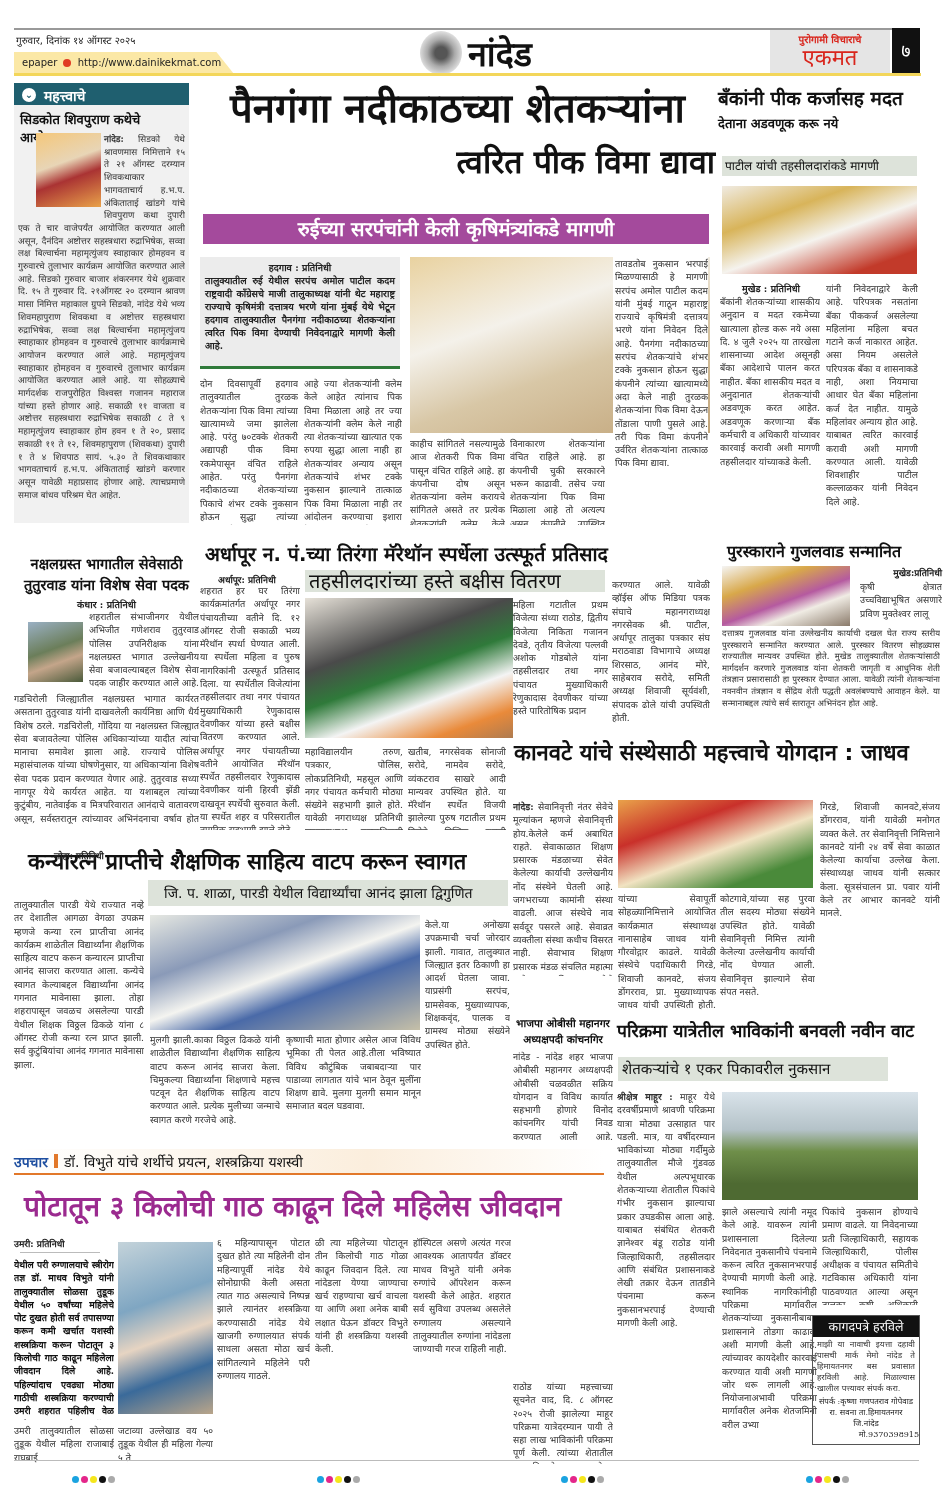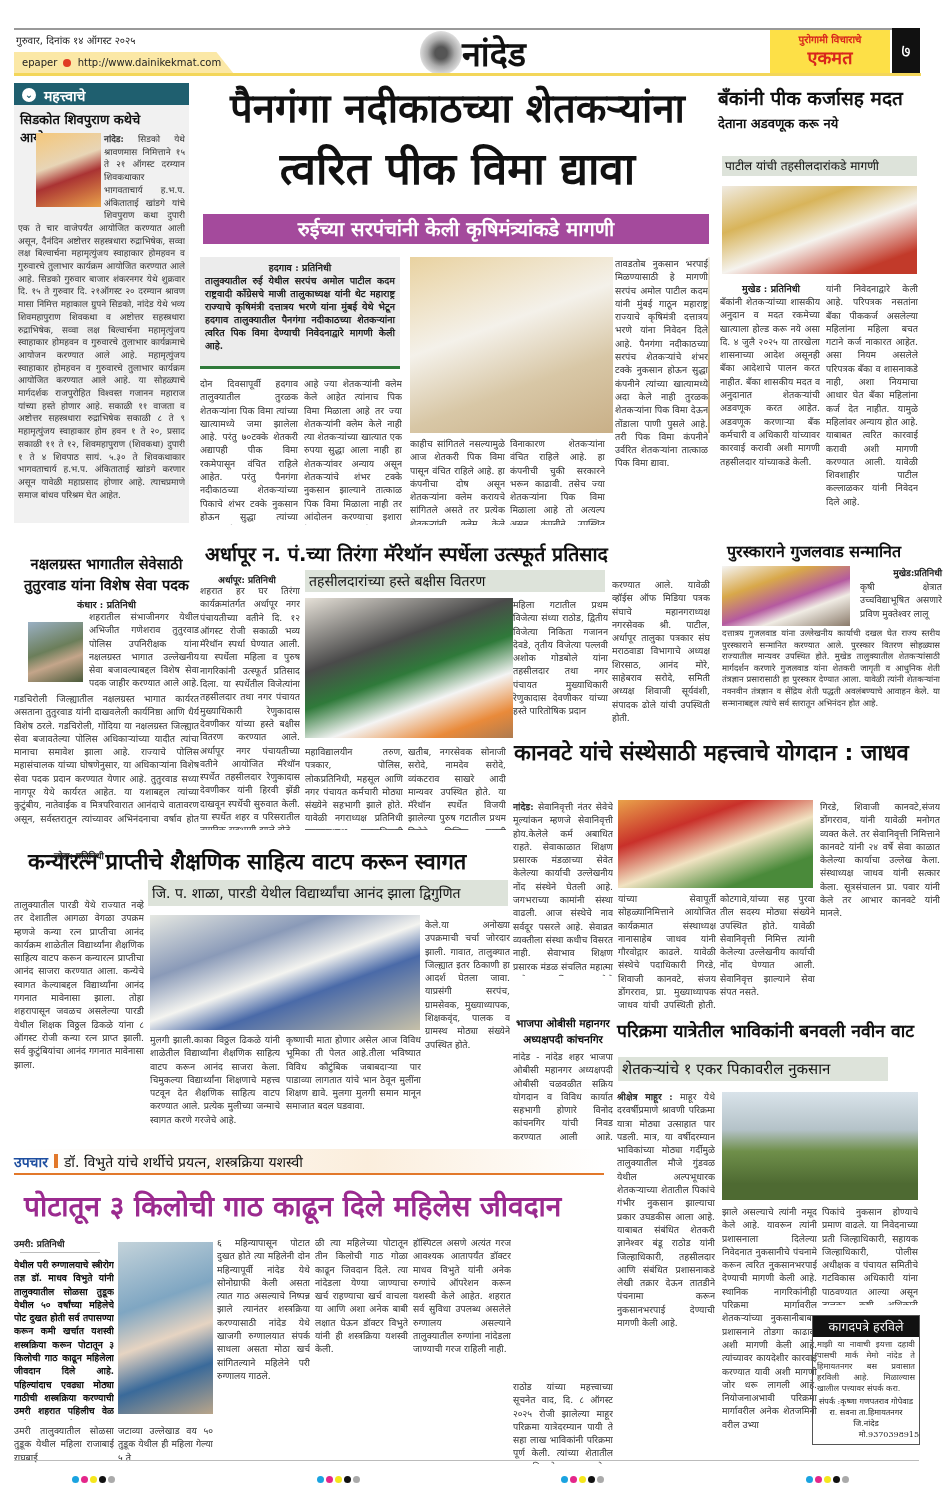--- a/index.html
+++ b/index.html
@@ -2,26 +2,26 @@
 <html><head>
 <meta charset="utf-8">
 <style>
   *{box-sizing:border-box;margin:0;padding:0}
   body{width:945px;height:1501px;background:#fff;font-family:"DejaVu Serif",serif;color:#222;position:relative;overflow:hidden}
   .abs{position:absolute}
   .topline{position:absolute;left:14px;right:32px;top:28px;height:2px;background:#999}
   .date{left:16px;top:33px;font-size:10px;font-family:"DejaVu Sans",sans-serif;color:#222}
   .epaper{left:14px;top:52px;width:220px;height:22px;background:#fbe8a6;font-family:"DejaVu Sans",sans-serif;font-size:10px;padding:5px 0 0 8px;clip-path:polygon(0 0,92% 0,100% 100%,0 100%)}
   .epaper .dot{display:inline-block;width:8px;height:8px;border-radius:50%;background:#e03b24;margin:0 3px;vertical-align:-1px}
-  .mast{left:420px;top:28px;width:140px;height:50px;display:flex;align-items:center;gap:0}
+  .mast{left:420px;top:28px;width:140px;height:50px;display:flex;align-items:center;gap:6px}
   .mast .logo{width:42px;height:44px;border-radius:50%;background:radial-gradient(circle,#555 20%,#aaa 45%,#ddd 70%)}
   .mast .title{font-family:"DejaVu Sans",sans-serif;font-weight:bold;font-size:34px;color:#111}
-  .brand{left:770px;top:30px;width:120px;height:44px;background:#fde047;text-align:center}
+  .brand{left:770px;top:30px;width:120px;height:44px;background:#e5e5e5;text-align:center}
   .brand .tag{font-size:10px;color:#d9251c;font-weight:bold;font-family:"DejaVu Sans",sans-serif;padding-top:2px}
-  .brand .name{font-size:18px;color:#d9251c;font-weight:bold;font-family:"DejaVu Sans",sans-serif;line-height:24px}
+  .brand .name{font-size:22px;color:#d9251c;font-weight:normal;font-family:"DejaVu Sans",sans-serif;line-height:24px}
   .pageno{left:892px;top:28px;width:28px;height:46px;background:#111;color:#fff;font-size:18px;text-align:center;padding-top:10px;font-family:"DejaVu Sans",sans-serif}
   .yellowline{left:14px;right:24px;top:73px;height:3px;background:#f3d65a}
 
   .col-text{font-size:9.2px;line-height:13.3px;text-align:justify;color:#333}
   .photo{background:linear-gradient(135deg,#c9b9a8,#8a7a6a 40%,#d8cfc4 70%,#a89888)}
   .hd{font-family:"DejaVu Sans",sans-serif;font-weight:bold;color:#111}
   .subbar{font-family:"DejaVu Sans",sans-serif;background:#dde3da;color:#111}
   .rule{background:#bbb;height:1px}
   .cmyk{display:flex;gap:2px}
   .cmyk span{width:7px;height:7px;border-radius:50%;display:block}
@@ -55,21 +55,21 @@
   <div class="hd" style="font-size:13px;padding:5px 6px 4px;color:#111">सिडकोत शिवपुराण कथेचे आयोजन</div>
   <div class="photo" style="position:absolute;left:22px;top:50px;width:65px;height:74px;background:linear-gradient(160deg,#f4c77a,#e8d5b6 40%,#a33 60%,#e9a24a)"></div>
   <div class="col-text" style="position:absolute;left:4px;top:50px;width:167px;height:386px;overflow:hidden;font-size:8.8px;line-height:12.7px">
     <div style="float:left;width:86px;height:78px"></div>
     <b>नांदेड:</b>
     <span>सिडको येथे श्रावणमास निमित्ताने १५ ते २१ ऑगस्ट दरम्यान शिवकथाकार भागवताचार्य ह.भ.प. अंकिताताई खांडगे यांचे शिवपुराण कथा दुपारी एक ते चार वाजेपर्यंत आयोजित करण्यात आली असून, दैनंदिन अष्टोत्तर सहस्त्रधारा रुद्राभिषेक, सव्वा लक्ष बिल्वार्चना महामृत्युंजय स्वाहाकार होमहवन व गुरुवारचे तुलाभार कार्यक्रम आयोजित करण्यात आले आहे. सिडको गुरुवार बाजार शंकरनगर येथे शुक्रवार दि. १५ ते गुरुवार दि. २१ऑगस्ट २० दरम्यान श्रावण मासा निमित्त महाकाल ग्रुपने सिडको, नांदेड येथे भव्य शिवमहापुराण शिवकथा व अष्टोत्तर सहस्त्रधारा रुद्राभिषेक, सव्वा लक्ष बिल्वार्चना महामृत्युंजय स्वाहाकार होमहवन व गुरुवारचे तुलाभार कार्यक्रमाचे आयोजन करण्यात आले आहे. महामृत्युंजय स्वाहाकार होमहवन व गुरुवारचे तुलाभार कार्यक्रम आयोजित करण्यात आले आहे. या सोहळ्याचे मार्गदर्शक राजपुरोहित विश्वस्त गजानन महाराज यांच्या हस्ते होणार आहे. सकाळी ११ वाजता व अष्टोत्तर सहस्त्रधारा रुद्राभिषेक सकाळी ८ ते ९ महामृत्युंजय स्वाहाकार होम हवन १ ते २०, प्रसाद सकाळी ११ ते १२, शिवमहापुराण (शिवकथा) दुपारी १ ते ४ शिवपाठ सायं. ५.३० ते शिवकथाकार भागवताचार्य ह.भ.प. अंकिताताई खांडगे करणार असून यावेळी महाप्रसाद होणार आहे. त्याचप्रमाणे समाज बांधव परिश्रम घेत आहेत.</span>
   </div>
 </div>
 
 <div class="abs hd" style="left:200px;top:84px;width:515px;text-align:center;font-size:40px;line-height:48px">पैनगंगा नदीकाठच्या शेतकऱ्यांना</div>
-<div class="abs hd" style="left:200px;top:145px;width:515px;text-align:center;font-size:44px;line-height:48px">त्वरित पीक विमा द्यावा</div>
+<div class="abs hd" style="left:200px;top:138px;width:515px;text-align:right;font-size:32px;line-height:48px">त्वरित पीक विमा द्यावा</div>
 <div class="abs" style="left:203px;top:214px;width:506px;height:30px;background:#a44a9c;color:#fff;font-family:'DejaVu Sans',sans-serif;font-weight:bold;font-size:20px;line-height:30px;text-align:center">रुईच्या सरपंचांनी केली कृषिमंत्र्यांकडे मागणी</div>
 
 <div class="abs" style="left:200px;top:257px;width:200px;height:110px;background:#ececec;padding:4px 5px">
   <div style="text-align:center;font-size:9.5px;font-weight:bold">हदगाव : प्रतिनिधी</div>
   <div class="col-text" style="font-size:9.5px;line-height:13px;font-weight:bold;color:#222">तालुक्यातील रुई येथील सरपंच अमोल पाटील कदम राष्ट्रवादी काँग्रेसचे माजी तालुकाध्यक्ष यांनी थेट महाराष्ट्र राज्याचे कृषिमंत्री दत्तात्रय भरणे यांना मुंबई येथे भेटून हदगाव तालुक्यातील पैनगंगा नदीकाठच्या शेतकऱ्यांना त्वरित पिक विमा देण्याची निवेदनाद्वारे मागणी केली आहे.</div>
 </div>
 <div class="abs" style="left:200px;top:366px;width:200px;height:3px;background:#2f7a3a"></div>
 <div class="abs photo" style="left:410px;top:257px;width:300px;height:176px;background:linear-gradient(160deg,#e9d2a0,#f4f1ea 35%,#d8c7a6 60%,#c2a57a)"></div>
 
 <div class="abs col-text" style="left:200px;top:377px;width:98px;height:148px;overflow:hidden">दोन दिवसापूर्वी हदगाव तालुक्यातील तुरळक शेतकऱ्यांना पिक विमा त्यांच्या खात्यामध्ये जमा झालेला आहे. परंतु ७०टक्के शेतकरी अद्यापही पीक विमा रकमेपासून वंचित राहिले आहेत. परंतु पैनगंगा नदीकाठच्या शेतकऱ्यांच्या पिकाचे शंभर टक्के नुकसान होऊन सुद्धा त्यांच्या खात्यामध्ये एक रुपया सुद्धा आला नसल्यामुळे शेतकऱ्यांच्या मनात संभ्रम निर्माण होत आहे.</div>
@@ -88,21 +88,21 @@
 
 <div class="abs hd" style="left:14px;top:553px;width:185px;text-align:center;font-size:14.5px">नक्षलग्रस्त भागातील सेवेसाठी</div>
 <div class="abs hd" style="left:14px;top:574px;width:185px;text-align:center;font-size:14.5px">तुतुरवाड यांना विशेष सेवा पदक</div>
 <div class="abs" style="left:14px;top:598px;width:185px;text-align:center;font-size:9.5px;font-weight:bold">कंधार : प्रतिनिधी</div>
 <div class="abs photo" style="left:28px;top:622px;width:55px;height:60px;background:linear-gradient(160deg,#9ab0c4,#6b7e5a 45%,#c4a58a 65%,#4a5a3a)"></div>
 <div class="abs col-text" style="left:14px;top:610px;width:185px;height:82px;overflow:hidden;padding-left:75px">शहरातील संभाजीनगर येथील अभिजीत गणेशराव तुतुरवाड पोलिस उपनिरीक्षक यांना नक्षलग्रस्त भागात उल्लेखनीय सेवा बजावल्याबद्दल विशेष सेवा पदक जाहीर करण्यात आले आहे.</div>
 <div class="abs col-text" style="left:14px;top:692px;width:185px;height:132px;overflow:hidden">गडचिरोली जिल्ह्यातील नक्षलग्रस्त भागात कार्यरत असताना तुतुरवाड यांनी दाखवलेली कार्यनिष्ठा आणि धैर्य विशेष ठरले. गडचिरोली, गोंदिया या नक्षलग्रस्त जिल्ह्यात सेवा बजावतेल्या पोलिस अधिकाऱ्यांच्या यादीत त्यांचा मानाचा समावेश झाला आहे. राज्याचे पोलिस महासंचालक यांच्या घोषणेनुसार, या अधिकाऱ्यांना विशेष सेवा पदक प्रदान करण्यात येणार आहे. तुतुरवाड सध्या नागपूर येथे कार्यरत आहेत. या यशाबद्दल त्यांच्या कुटुंबीय, नातेवाईक व मित्रपरिवारात आनंदाचे वातावरण असून, सर्वस्तरातून त्यांच्यावर अभिनंदनाचा वर्षाव होत आहे.</div>
 
 <div class="abs hd" style="left:205px;top:540px;width:500px;font-size:19.5px;white-space:nowrap">अर्धापूर न. पं.च्या तिरंगा मॅरेथॉन स्पर्धेला उत्स्फूर्त प्रतिसाद</div>
 <div class="abs" style="left:218px;top:573px;font-size:9px;font-weight:bold">अर्धापूर: प्रतिनिधी</div>
-<div class="abs subbar" style="left:305px;top:570px;width:300px;height:22px;font-size:14px;line-height:22px;padding-left:4px">तहसीलदारांच्या हस्ते बक्षीस वितरण</div>
+<div class="abs subbar" style="left:305px;top:570px;width:300px;height:22px;font-size:20px;line-height:22px;padding-left:4px">तहसीलदारांच्या हस्ते बक्षीस वितरण</div>
 <div class="abs col-text" style="left:200px;top:584px;width:100px;height:246px;overflow:hidden">शहरात हर घर तिरंगा कार्यक्रमांतर्गत अर्धापूर नगर पंचायतीच्या वतीने दि. १२ ऑगस्ट रोजी सकाळी भव्य मॅरेथॉन स्पर्धा घेण्यात आली. या स्पर्धेला महिला व पुरुष नागरिकांनी उत्स्फूर्त प्रतिसाद दिला. या स्पर्धेतील विजेत्यांना तहसीलदार तथा नगर पंचायत मुख्याधिकारी रेणुकादास देवणीकर यांच्या हस्ते बक्षीस वितरण करण्यात आले. अर्धापूर नगर पंचायतीच्या वतीने आयोजित मॅरेथॉन स्पर्धेत तहसीलदार रेणुकादास देवणीकर यांनी हिरवी झेंडी दाखवून स्पर्धेची सुरुवात केली. या स्पर्धेत शहर व परिसरातील नागरिक सहभागी झाले होते.</div>
 <div class="abs photo" style="left:305px;top:598px;width:300px;height:140px;background:linear-gradient(160deg,#e6e1d8,#4a4a4a 30%,#2f7a3a 45%,#f4f4f4 60%,#e98a3a 75%,#6a6a6a)"></div>
 <div class="abs col-text" style="left:305px;top:745px;width:98px;height:85px;overflow:hidden">महाविद्यालयीन तरुण, पत्रकार, पोलिस, लोकप्रतिनिधी, महसूल आणि नगर पंचायत कर्मचारी मोठ्या संख्येने सहभागी झाले होते. यावेळी नगराध्यक्ष प्रतिनिधी उपनगराध्यक्ष मुख्याधिकारी यांच्या उपस्थितीत हा कार्यक्रम पार पडला. महिला गटातून प्रथम क्रमांक पटकावला.</div>
 <div class="abs col-text" style="left:408px;top:745px;width:98px;height:85px;overflow:hidden">खतीब, नगरसेवक सोनाजी सरोदे, नामदेव सरोदे, व्यंकटराव साखरे आदी मान्यवर उपस्थित होते. या मॅरेथॉन स्पर्धेत विजयी झालेल्या पुरुष गटातील प्रथम विजेते निखिल रावजी घोडेकर, द्वितीय विजेते प्रवीण नरवाडे, तृतीय विजेते रामदास गाडगे आणि</div>
 <div class="abs col-text" style="left:513px;top:598px;width:95px;height:172px;overflow:hidden;background:#fff">महिला गटातील प्रथम विजेत्या संध्या राठोड, द्वितीय विजेत्या निकिता गजानन देवडे, तृतीय विजेत्या पल्लवी अशोक गोडबोले यांना तहसीलदार तथा नगर पंचायत मुख्याधिकारी रेणुकादास देवणीकर यांच्या हस्ते पारितोषिक प्रदान</div>
 <div class="abs col-text" style="left:612px;top:578px;width:98px;height:190px;overflow:hidden">करण्यात आले. यावेळी व्हॉईस ऑफ मिडिया पत्रक संघाचे महानगराध्यक्ष नगरसेवक श्री. पाटील, अर्धापूर तालुका पत्रकार संघ मराठवाडा विभागाचे अध्यक्ष शिरसाठ, आनंद मोरे, साहेबराव सरोदे, समिती अध्यक्ष शिवाजी सूर्यवंशी, संपादक ढोले यांची उपस्थिती होती.</div>
 
 <div class="abs hd" style="left:727px;top:540px;width:215px;font-size:16px">पुरस्काराने गुजलवाड सन्मानित</div>
 <div class="abs photo" style="left:722px;top:566px;width:128px;height:60px;background:linear-gradient(160deg,#f5f5f5,#d8a84a 30%,#b55aa0 55%,#f0ece4 70%,#8a7a6a)"></div>
 <div class="abs" style="left:860px;top:566px;width:82px;font-size:9px;font-weight:bold;text-align:right">मुखेड:प्रतिनिधी</div>
@@ -113,21 +113,21 @@
 <div class="abs col-text" style="left:513px;top:800px;width:100px;height:176px;overflow:hidden">
   <b>नांदेड:</b>
   <span>सेवानिवृत्ती नंतर सेवेचे मूल्यांकन म्हणजे सेवानिवृत्ती होय.केलेले कर्म अबाधित राहते. सेवाकाळात शिक्षण प्रसारक मंडळाच्या सेवेत केलेल्या कार्याची उल्लेखनीय नोंद संस्थेने घेतली आहे. जगभराच्या कामांनी संस्था वाढली. आज संस्थेचे नाव सर्वदूर पसरले आहे. सेवाव्रत व्यक्तीला संस्था कधीच विसरत नाही. सेवाभाव शिक्षण प्रसारक मंडळ संचलित महात्मा फुले प्राथमिक शाळेचे मुख्याध्यापक संजय कानवटे.</span>
 </div>
 <div class="abs photo" style="left:618px;top:800px;width:195px;height:88px;background:linear-gradient(160deg,#e9a24a,#c9302a 30%,#f1e3c2 55%,#4a8a3a 80%)"></div>
 <div class="abs col-text" style="left:618px;top:892px;width:98px;height:120px;overflow:hidden">यांच्या सेवापूर्ती सोहळ्यानिमित्ताने आयोजित कार्यक्रमात संस्थाध्यक्ष नानासाहेब जाधव यांनी गौरवोद्गार काढले. यावेळी संस्थेचे पदाधिकारी गिरडे, शिवाजी कानवटे, संजय डोंगरराव, प्रा. मुख्याध्यापक जाधव यांची उपस्थिती होती. स्नेहा पवार, प्रवीण कानवटे, मुख्याध्यापक कोटगावी उपस्थित होते.</div>
 <div class="abs col-text" style="left:720px;top:892px;width:95px;height:120px;overflow:hidden">कोटगावे,यांच्या सह पुरवा तील सदस्य मोठ्या संख्येने उपस्थित होते. यावेळी सेवानिवृत्ती निमित्त त्यांनी केलेल्या उल्लेखनीय कार्याची नोंद घेण्यात आली. सेवानिवृत्त झाल्याने सेवा संपत नसते.</div>
 <div class="abs col-text" style="left:820px;top:800px;width:120px;height:210px;overflow:hidden">गिरडे, शिवाजी कानवटे,संजय डोंगरराव, यांनी यावेळी मनोगत व्यक्त केले. तर सेवानिवृत्ती निमित्ताने कानवटे यांनी २४ वर्षे सेवा काळात केलेल्या कार्याचा उल्लेख केला. संस्थाध्यक्ष जाधव यांनी सत्कार केला. सूत्रसंचालन प्रा. पवार यांनी केले तर आभार कानवटे यांनी मानले.</div>
 
 <div class="abs hd" style="left:28px;top:845px;width:480px;font-size:22px;white-space:nowrap">कन्यारत्न प्राप्तीचे शैक्षणिक साहित्य वाटप करून स्वागत</div>
-<div class="abs subbar" style="left:148px;top:880px;width:360px;height:26px;font-size:14px;line-height:26px;padding-left:4px">जि. प. शाळा, पारडी येथील विद्यार्थ्यांचा आनंद झाला द्विगुणित</div>
+<div class="abs subbar" style="left:148px;top:880px;width:360px;height:26px;font-size:14px;line-height:26px;padding-left:16px">जि. प. शाळा, पारडी येथील विद्यार्थ्यांचा आनंद झाला द्विगुणित</div>
 <div class="abs" style="left:14px;top:849px;width:130px;text-align:center;font-size:9px;font-weight:bold">लोहा: प्रतिनिधी</div>
 <div class="abs col-text" style="left:14px;top:898px;width:130px;height:242px;overflow:hidden">तालुक्यातील पारडी येथे राज्यात नव्हे तर देशातील आगळा वेगळा उपक्रम म्हणजे कन्या रत्न प्राप्तीचा आनंद कार्यक्रम शाळेतील विद्यार्थ्यांना शैक्षणिक साहित्य वाटप करून कन्यारत्न प्राप्तीचा आनंद साजरा करण्यात आला. कन्येचे स्वागत केल्याबद्दल विद्यार्थ्यांना आनंद गगनात मावेनासा झाला. तोहा शहरापासून जवळच असलेल्या पारडी येथील शिक्षक विठ्ठल ढिकळे यांना ८ ऑगस्ट रोजी कन्या रत्न प्राप्त झाली. सर्व कुटुंबियांचा आनंद गगनात मावेनासा झाला.</div>
 <div class="abs photo" style="left:150px;top:915px;width:270px;height:115px;background:linear-gradient(160deg,#e6e8e2,#8a9ab8 30%,#f4f4f0 50%,#4a6aa8 65%,#c6c0a8)"></div>
 <div class="abs col-text" style="left:425px;top:918px;width:85px;height:222px;overflow:hidden">केले.या अनोख्या उपक्रमाची चर्चा जोरदार झाली. गावात, तालुक्यात जिल्ह्यात इतर ठिकाणी हा आदर्श घेतला जावा. याप्रसंगी सरपंच, ग्रामसेवक, मुख्याध्यापक, शिक्षकवृंद, पालक व ग्रामस्थ मोठ्या संख्येने उपस्थित होते.</div>
 <div class="abs col-text" style="left:150px;top:1033px;width:130px;height:107px;overflow:hidden">मुलगी झाली.काका विठ्ठल ढिकळे यांनी शाळेतील विद्यार्थ्यांना शैक्षणिक साहित्य वाटप करून आनंद साजरा केला. चिमुकल्या विद्यार्थ्यांना शिक्षणाचे महत्त्व पटवून देत शैक्षणिक साहित्य वाटप करण्यात आले. प्रत्येक मुलीच्या जन्माचे स्वागत करणे गरजेचे आहे.</div>
 <div class="abs col-text" style="left:286px;top:1033px;width:135px;height:107px;overflow:hidden">कृष्णाची माता होणार असेल आज विविध भूमिका ती पेलत आहे.तीला भविष्यात विविध कौटुंबिक जबाबदाऱ्या पार पाडाव्या लागतात यांचे भान ठेवून मुलींना शिक्षण द्यावे. मुलगा मुलगी समान मानून समाजात बदल घडवावा.</div>
 
 <div class="abs hd" style="left:513px;top:1016px;width:100px;text-align:center;font-size:10.5px">भाजपा ओबीसी महानगर</div>
 <div class="abs hd" style="left:513px;top:1032px;width:100px;text-align:center;font-size:10.5px">अध्यक्षपदी कांचनगिर</div>
 <div class="abs col-text" style="left:513px;top:1050px;width:100px;height:90px;overflow:hidden">नांदेड - नांदेड शहर भाजपा ओबीसी महानगर अध्यक्षपदी ओबीसी चळवळीत सक्रिय योगदान व विविध कार्यात सहभागी होणारे विनोद कांचनगिर यांची निवड करण्यात आली आहे. जिल्हाध्यक्षांनी त्यांना नियुक्तीपत्र दिले.</div>

